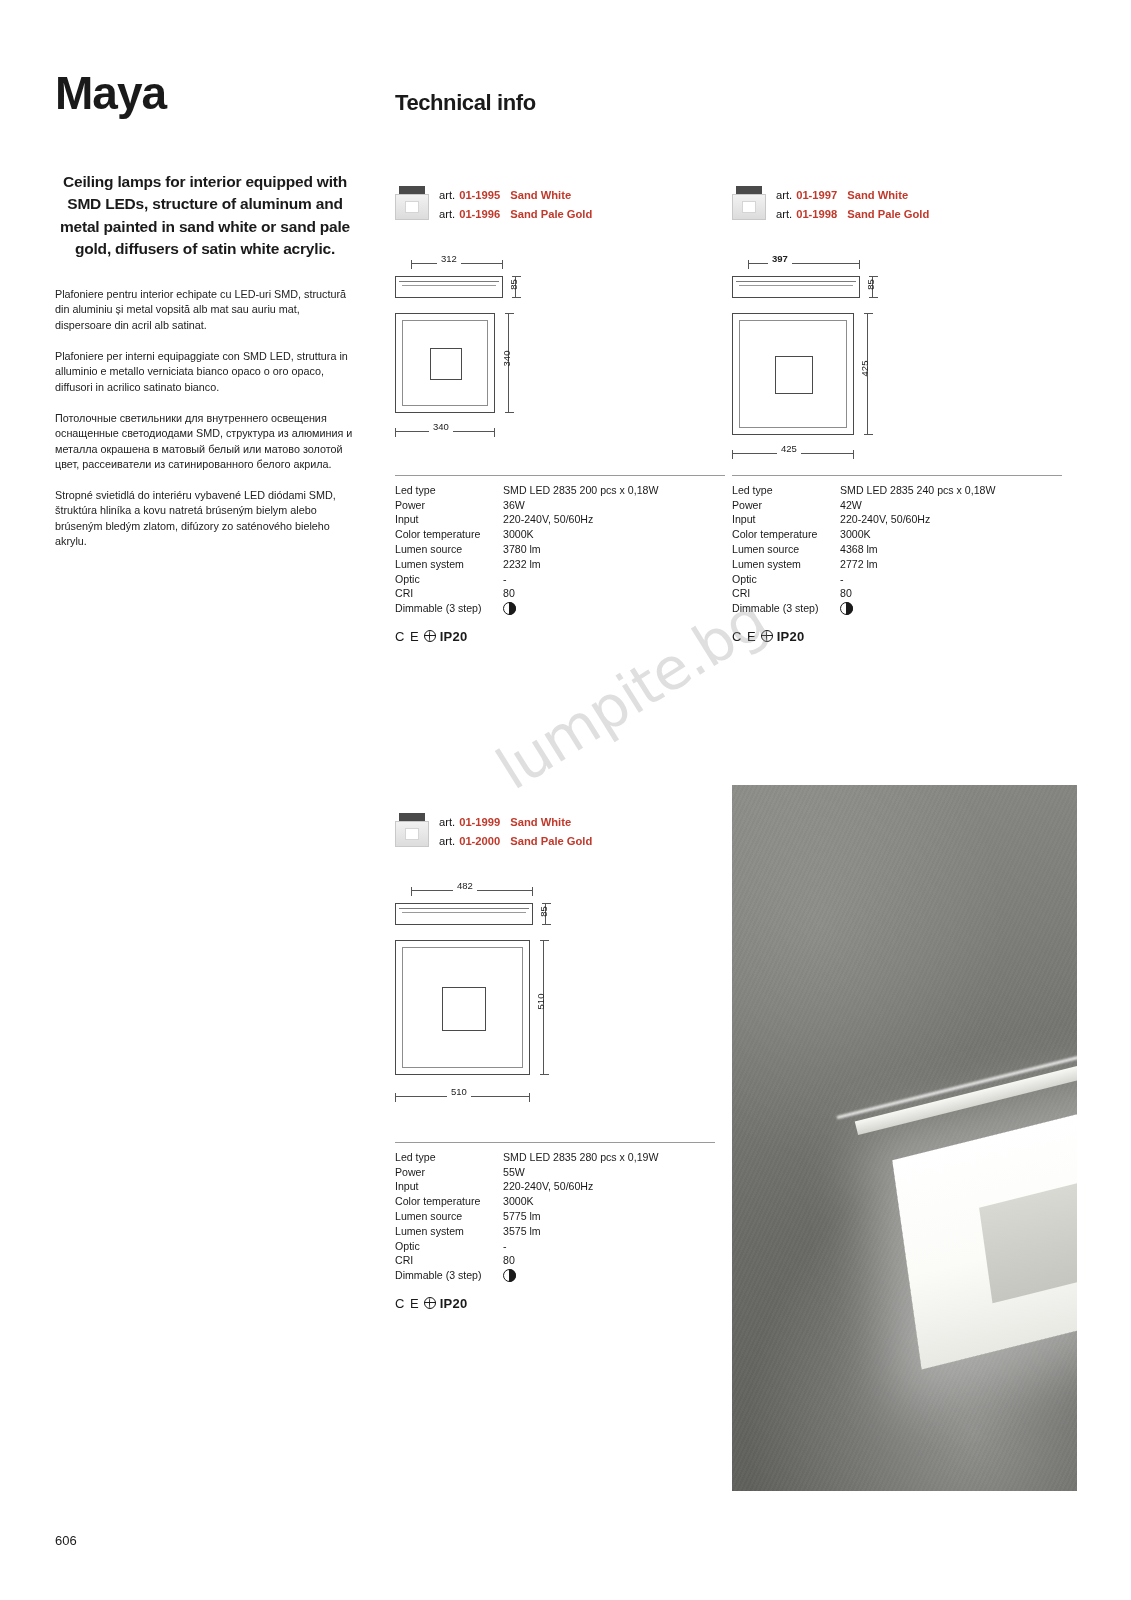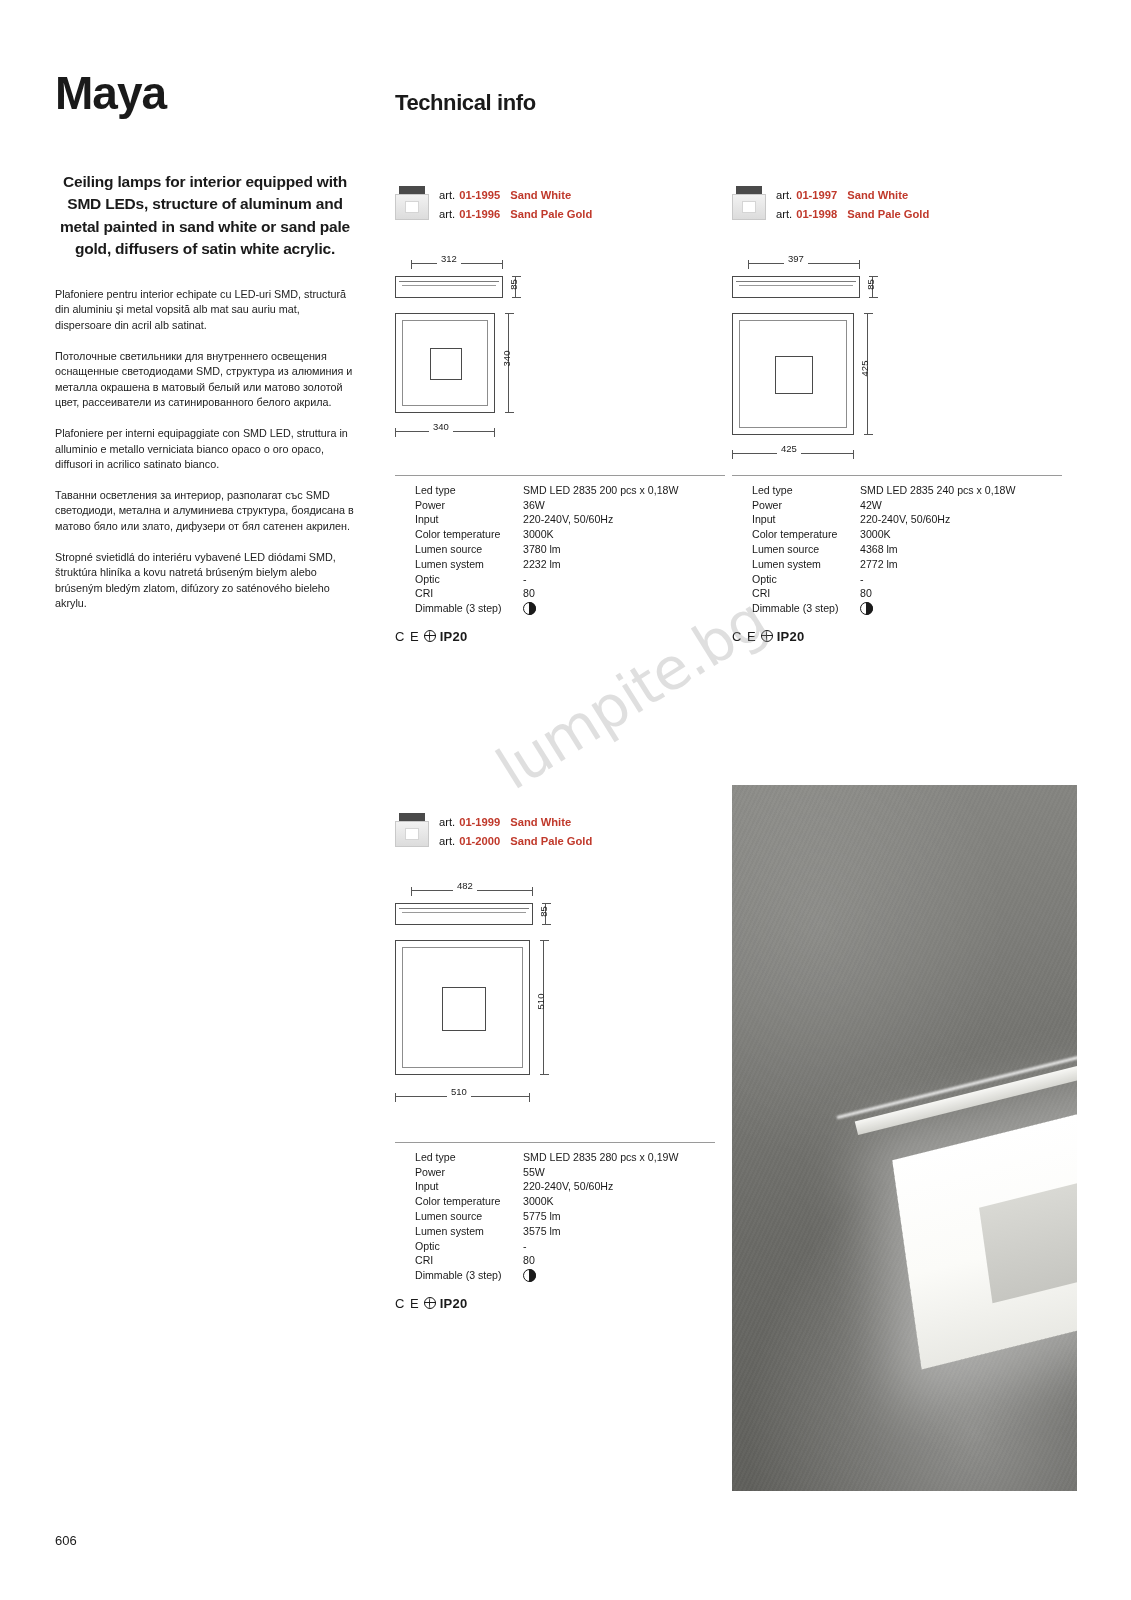--- a/index.html
+++ b/index.html
@@ -155,21 +155,21 @@
   .top-view .sq {
     position:absolute; border:1px solid #4a4a4a; background:#fff;
   }
 
   
   .spec {
     position:absolute;
     width: 100%;
   }
   .spec .rule { border-top:1px solid #9a9a9a; margin-bottom:7px; }
-  .spec table { border-collapse: collapse; width:100%;margin-left:20px; }
+  .spec table { border-collapse: collapse; width:100%; }
   .spec td {
     font-size: 10.6px;
     padding: 1.4px 0;
     vertical-align: top;
     color:#1a1a1a;
   }
   .spec td.k { width: 108px; }
   .spec td.v { width: auto; }
   .dim-icon {
     display:inline-block;
@@ -284,23 +284,22 @@
 </style>
 </head>
 <body>
 
 <div class="page">
 
   <div class="left-col">
     <h1 class="brand-title">Maya</h1>
     <p class="lead">Ceiling lamps for interior equipped with SMD LEDs, structure of aluminum and metal painted in sand white or sand pale gold, diffusers of satin white acrylic.</p>
     <p class="para">Plafoniere pentru interior echipate cu LED-uri SMD, structură din aluminiu și metal vopsită alb mat sau auriu mat, dispersoare din acril alb satinat.</p>
+    <p class="para">Plafoniere per interni equipaggiate con SMD LED, struttura in alluminio e metallo verniciata bianco opaco o oro opaco, diffusori in acrilico satinato bianco.</p>
     <p class="para">Потолочные светильники для внутреннего освещения оснащенные светодиодами SMD, структура из алюминия и металла окрашена в матовый белый или матово золотой цвет, рассеиватели из сатинированного белого акрила.</p>
-    <p class="para">Plafoniere per interni equipaggiate con SMD LED, struttura in alluminio e metallo verniciata bianco opaco o oro opaco, diffusori in acrilico satinato bianco.</p>
-    <p class="para">Таванни осветления за интериор, разполагат със SMD светодиоди, метална и алуминиева структура, боядисана в матово бяло или злато, дифузери от бял сатенен акрилен.</p>
     <p class="para">Stropné svietidlá do interiéru vybavené LED diódami SMD, štruktúra hliníka a kovu natretá brúseným bielym alebo brúseným bledým zlatom, difúzory zo saténového bieleho akrylu.</p>
   </div>
 
   <div class="tech-title">Technical info</div>
 
   <div class="block block-1">
     <div class="art-head">
       <div class="art-thumb">
         <div class="top"></div>
           <div class="body"></div>
@@ -400,21 +399,21 @@
           <span class="art-lbl">art.</span><span class="art-code">01-1997</span><span class="art-name">Sand White</span>
         </div>
         <div class="row">
           <span class="art-lbl">art.</span><span class="art-code">01-1998</span><span class="art-name">Sand Pale Gold</span>
         </div>
       </div>
     </div>
 
     <div class="drawing" style="height:230px;">
       <div class="dim-line" style="left:16px; top:22px; width:112px;"></div>
-      <div class="dim-label" style="left:52px; top:12px;">397</div>
+      <div class="dim-label" style="left:36px; top:12px;font-weight:bold;">397</div>
       <div class="side-view" style="left:0px; top:35px; width:128px; height:22px;">
         <div class="lip"></div>
           <div class="lip2"></div>
       </div>
       <div class="dim-vline" style="left:140px; top:35px; height:22px;"></div>
       <div class="dim-vlabel" style="left:133px; top:38px;">85</div>
 
       <div class="top-view" style="left:0px; top:72px; width:122px; height:122px;">
         <div class="ring"></div>
         <div class="sq" style="left:42px; top:42px; width:38px; height:38px;"></div>

